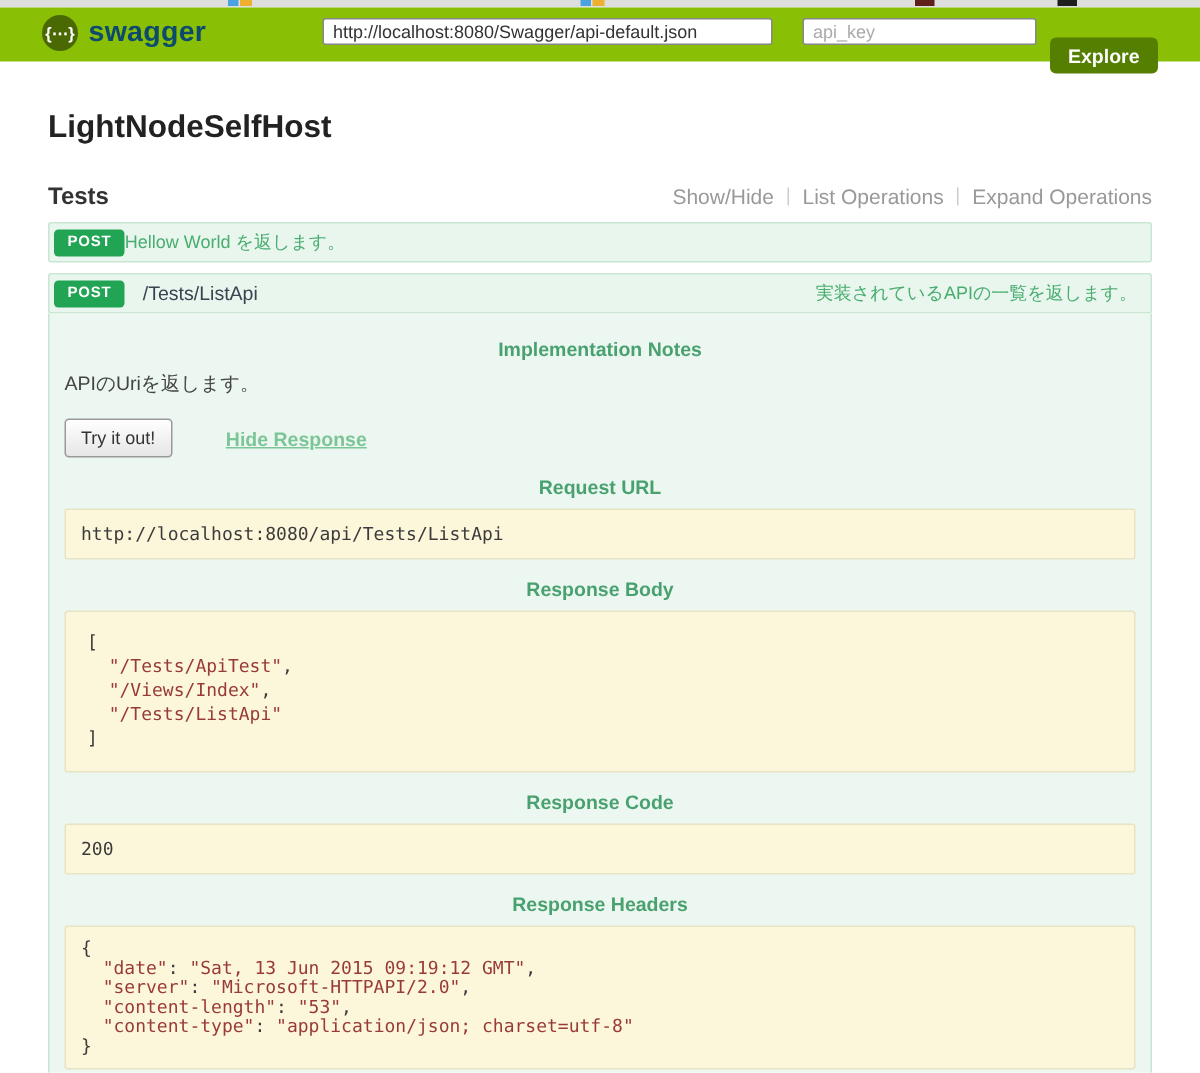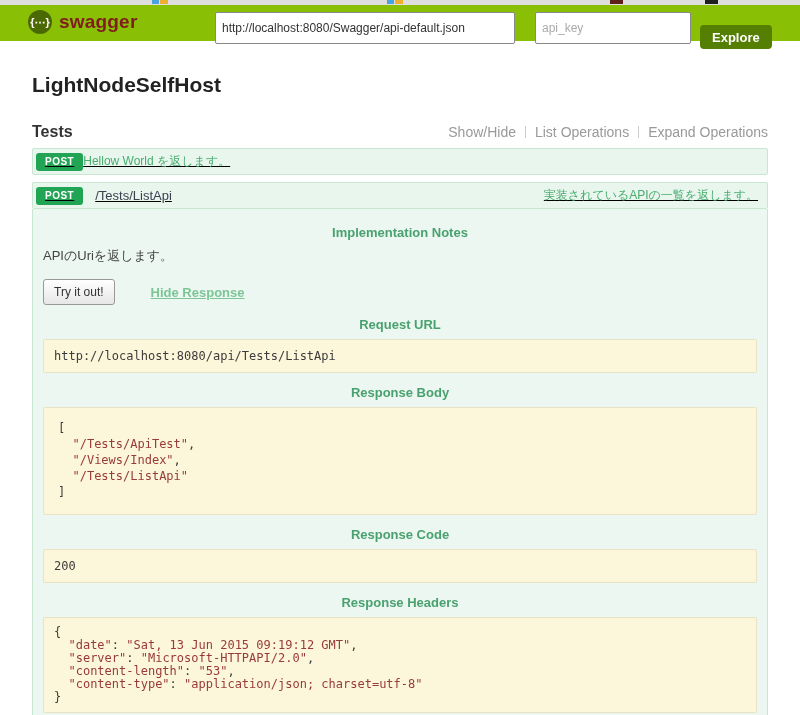--- a/index.html
+++ b/index.html
@@ -7,43 +7,43 @@
 
   
   .top-strip { position:relative; height:5px; background:#dedede; }
   .frag { position:absolute; top:0; height:4px; }
 
   
   .header { position:relative; height:36px; background:#89bf04; }
   .logo { position:absolute; left:28px; top:5px; display:flex; align-items:center; }
   .logo-circle { width:24px; height:24px; border-radius:50%; background:rgba(0,0,0,0.45); color:#fff;
                  font-size:11px; font-weight:bold; display:flex; align-items:center; justify-content:center; }
-  .logo-text { color:#7f1d1d; font-weight:bold; font-size:19px; margin-left:7px; letter-spacing:0.2px; }
-  .hdr-input { position:absolute; top:7px; height:32px; border:1px solid #888; border-radius:2px;
+  .logo-text { color:#0c4a6e; font-weight:bold; font-size:19px; margin-left:7px; letter-spacing:0.2px; }
+  .hdr-input { position:absolute; top:7px; height:18px; border:1px solid #888; border-radius:2px;
                font-size:12px; color:#333; padding:2px 6px; background:#fff; font-family:"Liberation Sans", sans-serif; }
   .hdr-input::placeholder { color:#aaa; }
   #url-input { left:215px; width:300px; }
   #key-input { left:535px; width:156px; }
   .explore-btn { position:absolute; left:700px; top:20px; height:24px; background:#547f00; color:#fff;
                  font-weight:bold; font-size:13px; border:none; border-radius:4px; padding:0 12px; cursor:pointer;
                  font-family:"Liberation Sans", sans-serif; }
 
   .wrap { padding:0 32px; }
 
   h1.page-title { font-size:21px; font-weight:bold; color:#222; margin-top:32px; }
 
   .section-head { display:flex; justify-content:space-between; align-items:baseline; margin-top:26px; }
   .section-title { font-size:16px; font-weight:bold; color:#333; text-decoration:none; }
   .section-links { font-size:14px; color:#999; display:flex; align-items:center; }
   .section-links a { color:#999; text-decoration:none; padding:0 9px; }
   .section-links a:last-child { padding-right:0; }
   .sep { width:1px; height:12px; background:#ccc; }
 
   .op-row { display:flex; align-items:center; background:#e8f6ee; border:1px solid #c8e6d2;
-            border-radius:2px; height:27px; padding:0 9px 0 3px; margin-top:7px; cursor:pointer;text-decoration:underline; }
+            border-radius:2px; height:27px; padding:0 9px 0 3px; margin-top:7px; cursor:pointer; }
   .method-badge { background:#22a455; color:#fff; font-size:10px; font-weight:bold; letter-spacing:0.5px;
                   border-radius:3px; padding:4px 9px; line-height:1; }
   .op-path { font-size:13px; color:#3b4151; margin-left:12px; flex:1; }
   .op-summary { font-size:12px; color:#48ad6e; }
 
   .op-content { background:#ebf7f0; border:1px solid #c8e6d2; border-top:none; padding:10px 10px 14px 10px; }
   .op-content h4 { font-size:13px; font-weight:bold; color:#4aa170; margin:12px 0 7px 0;text-align:center; }
   .op-content h4.first { margin-top:6px; }
   .notes-text { font-size:13px; color:#444; margin-bottom:12px; }
   .try-row { display:flex; align-items:center; margin:14px 0 6px 0;gap:20px; }

